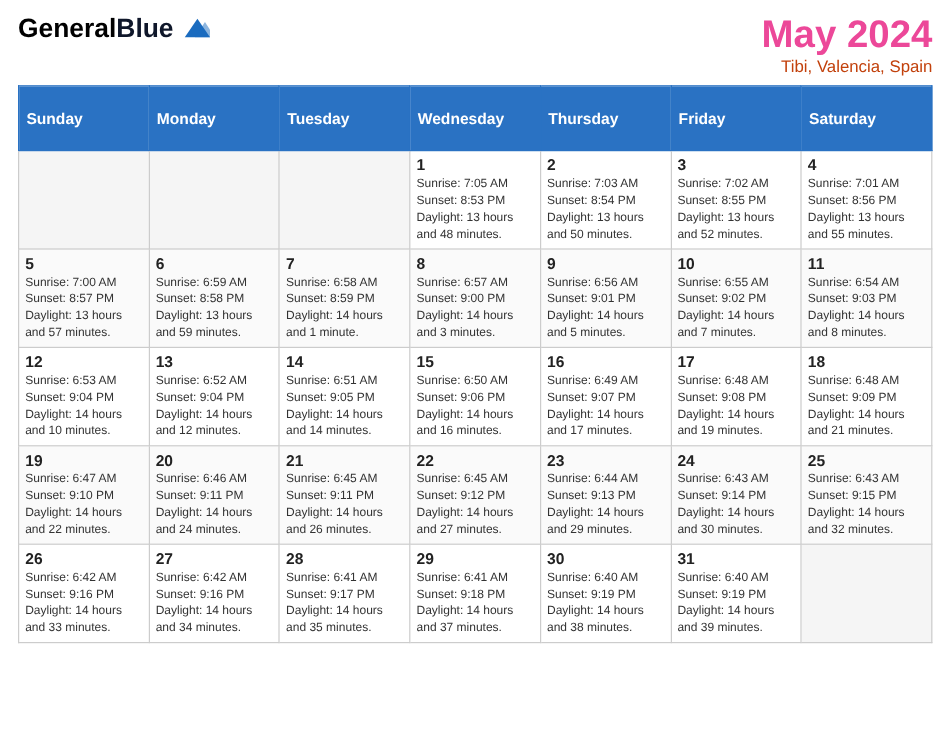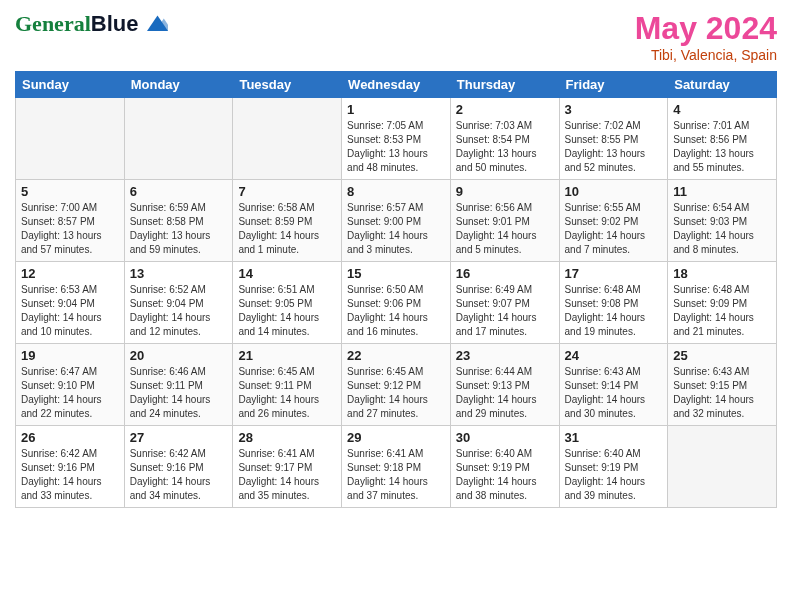--- a/index.html
+++ b/index.html
@@ -24,21 +24,21 @@
     }
     .logo {
       display: flex;
       align-items: center;
     }
     .logo-text {
       font-size: 22px;
       font-weight: bold;
       line-height: 1.1;
     }
-    .logo-general { color: #15803d; font-family: Liberation Serif, serif; }
+    .logo-general { color: #000000; }
     .logo-blue { color: #0f172a; }
     .logo-icon {
       width: 28px;
       height: 28px;
       margin-left: 2px;
     }
     .title-block {
       text-align: right;
     }
     .month-title {
@@ -52,21 +52,21 @@
     }
     .calendar {
       width: 100%;
       border-collapse: collapse;
       font-size: 10.5px;
     }
     .calendar th {
       background: #2a72c3;
       color: #fff;
       text-align: left;
-      padding: 5px 6px;
+      padding: 19px 6px;
       font-size: 13px;
       font-weight: bold;
       border: 1px solid #2a72c3;
     }
     .calendar td {
       border: 1px solid #ccc;
       vertical-align: top;
       padding: 4px 5px;
       width: calc(100% / 7);
       height: 78px;

